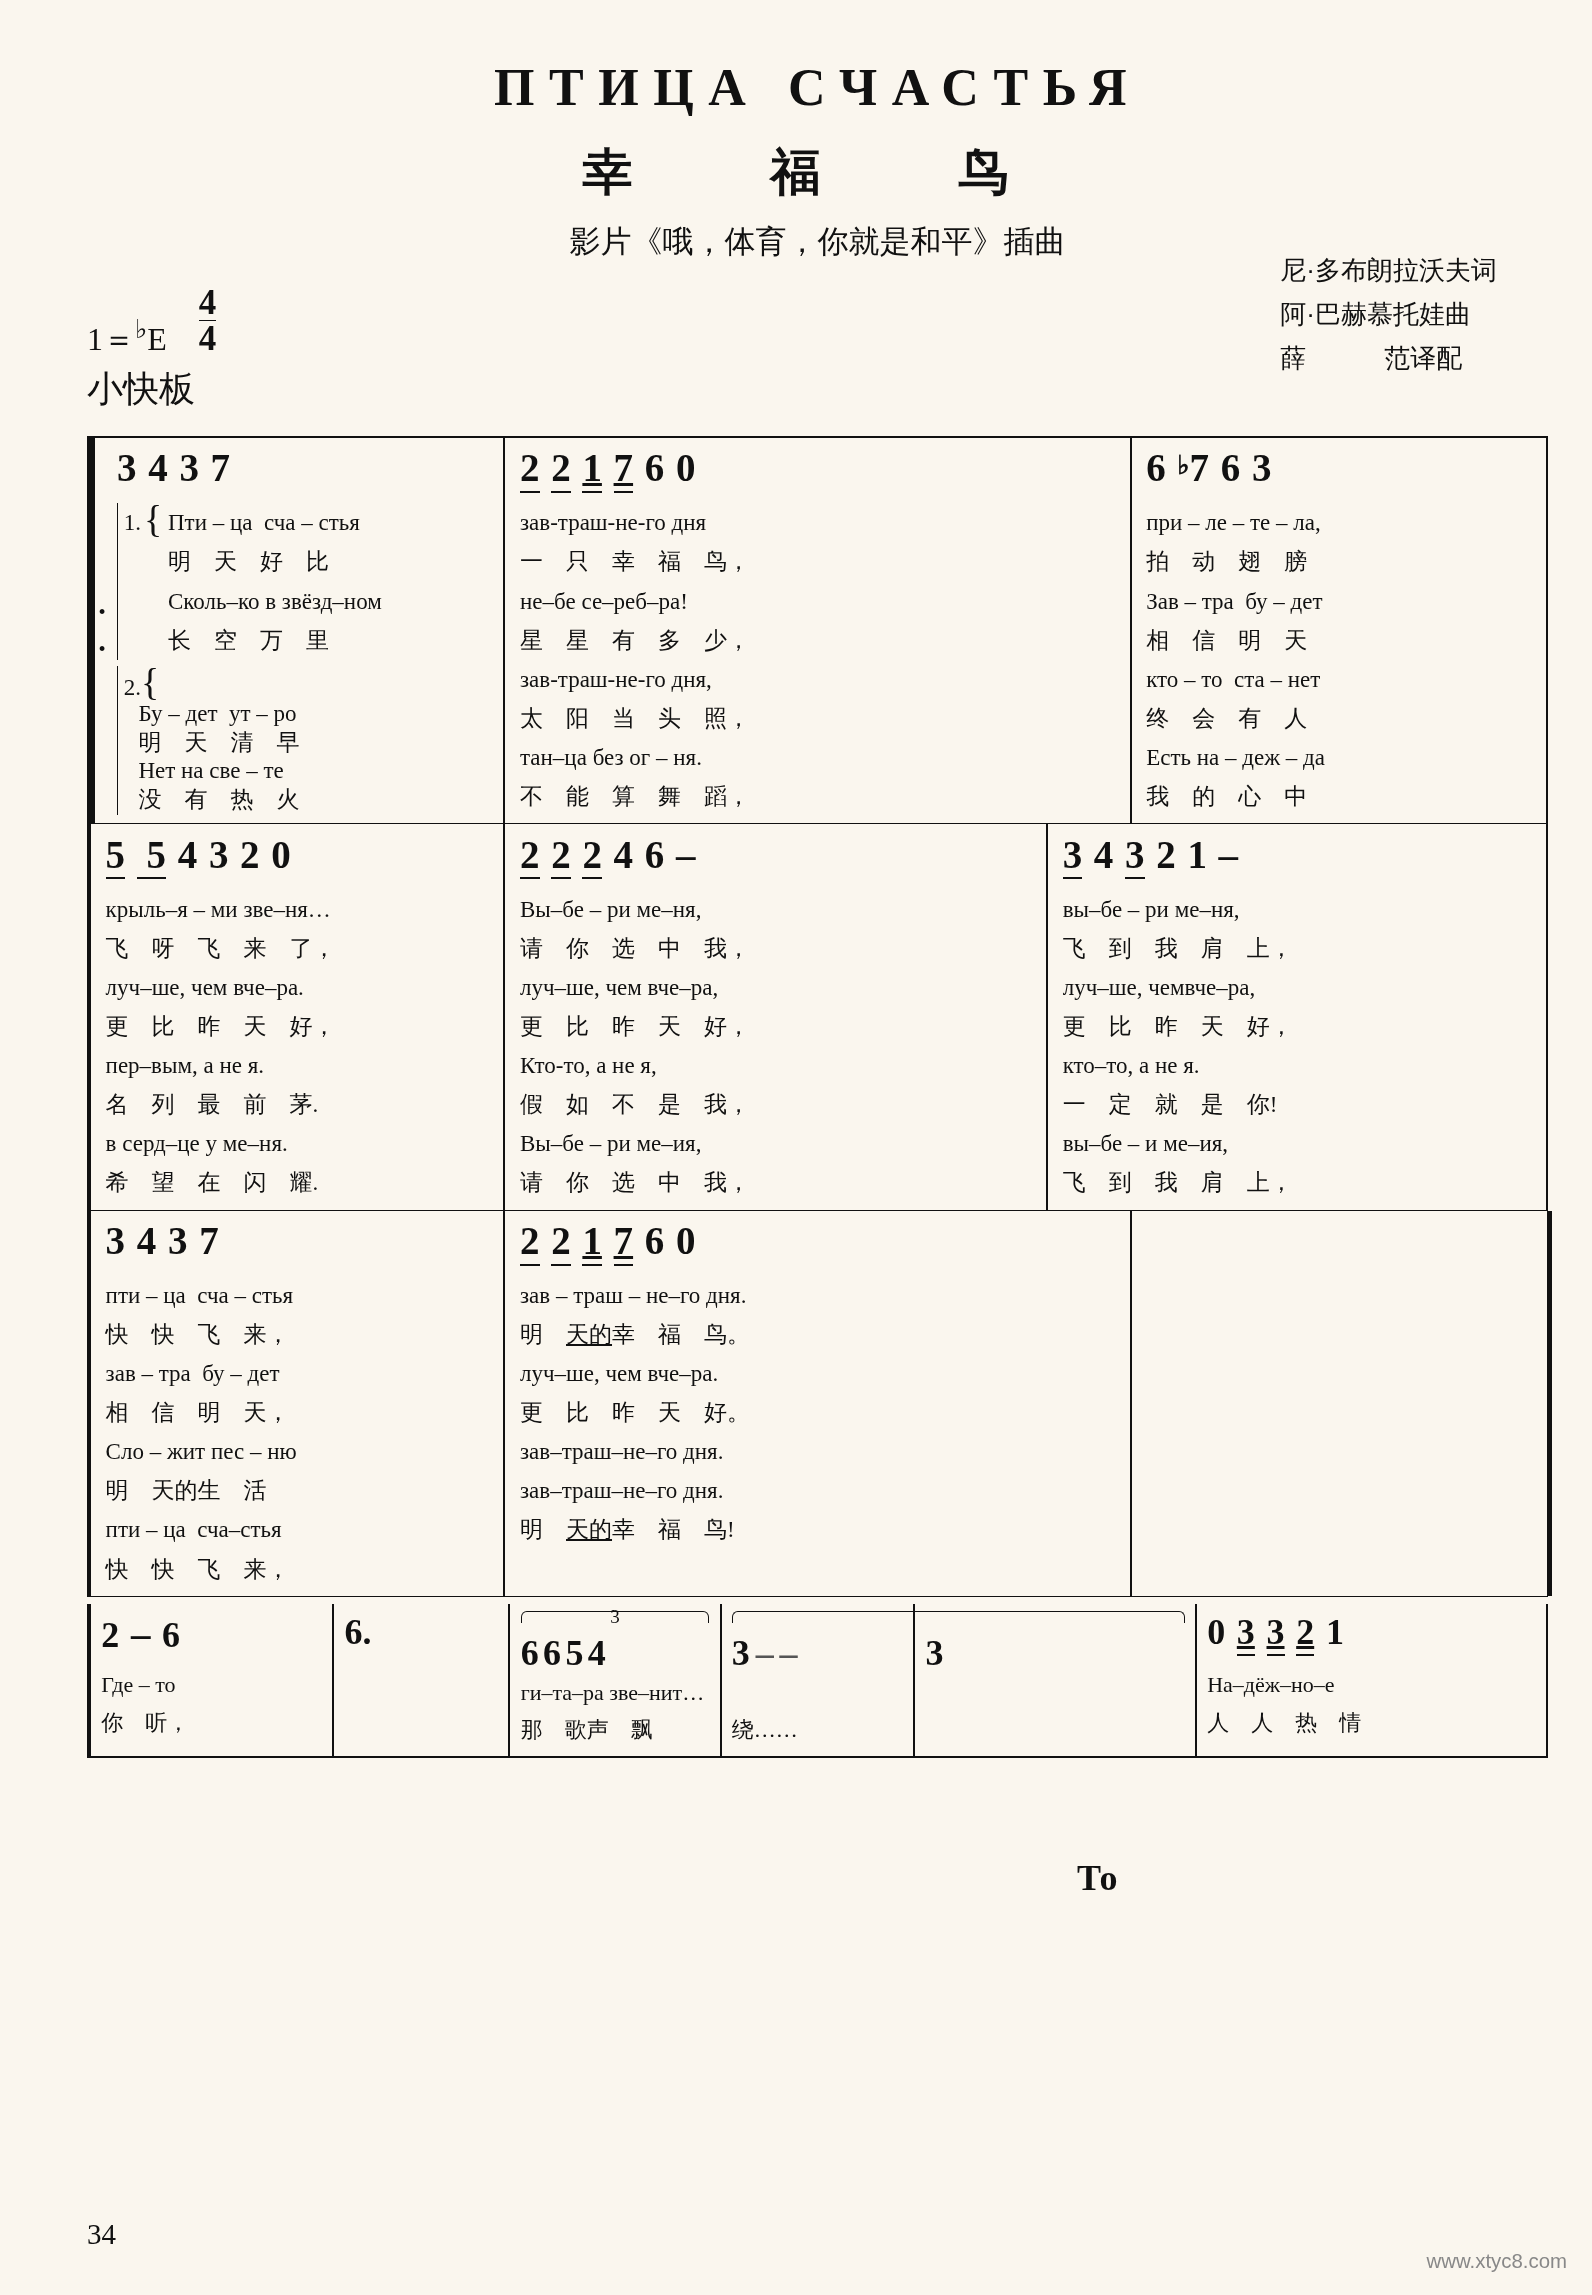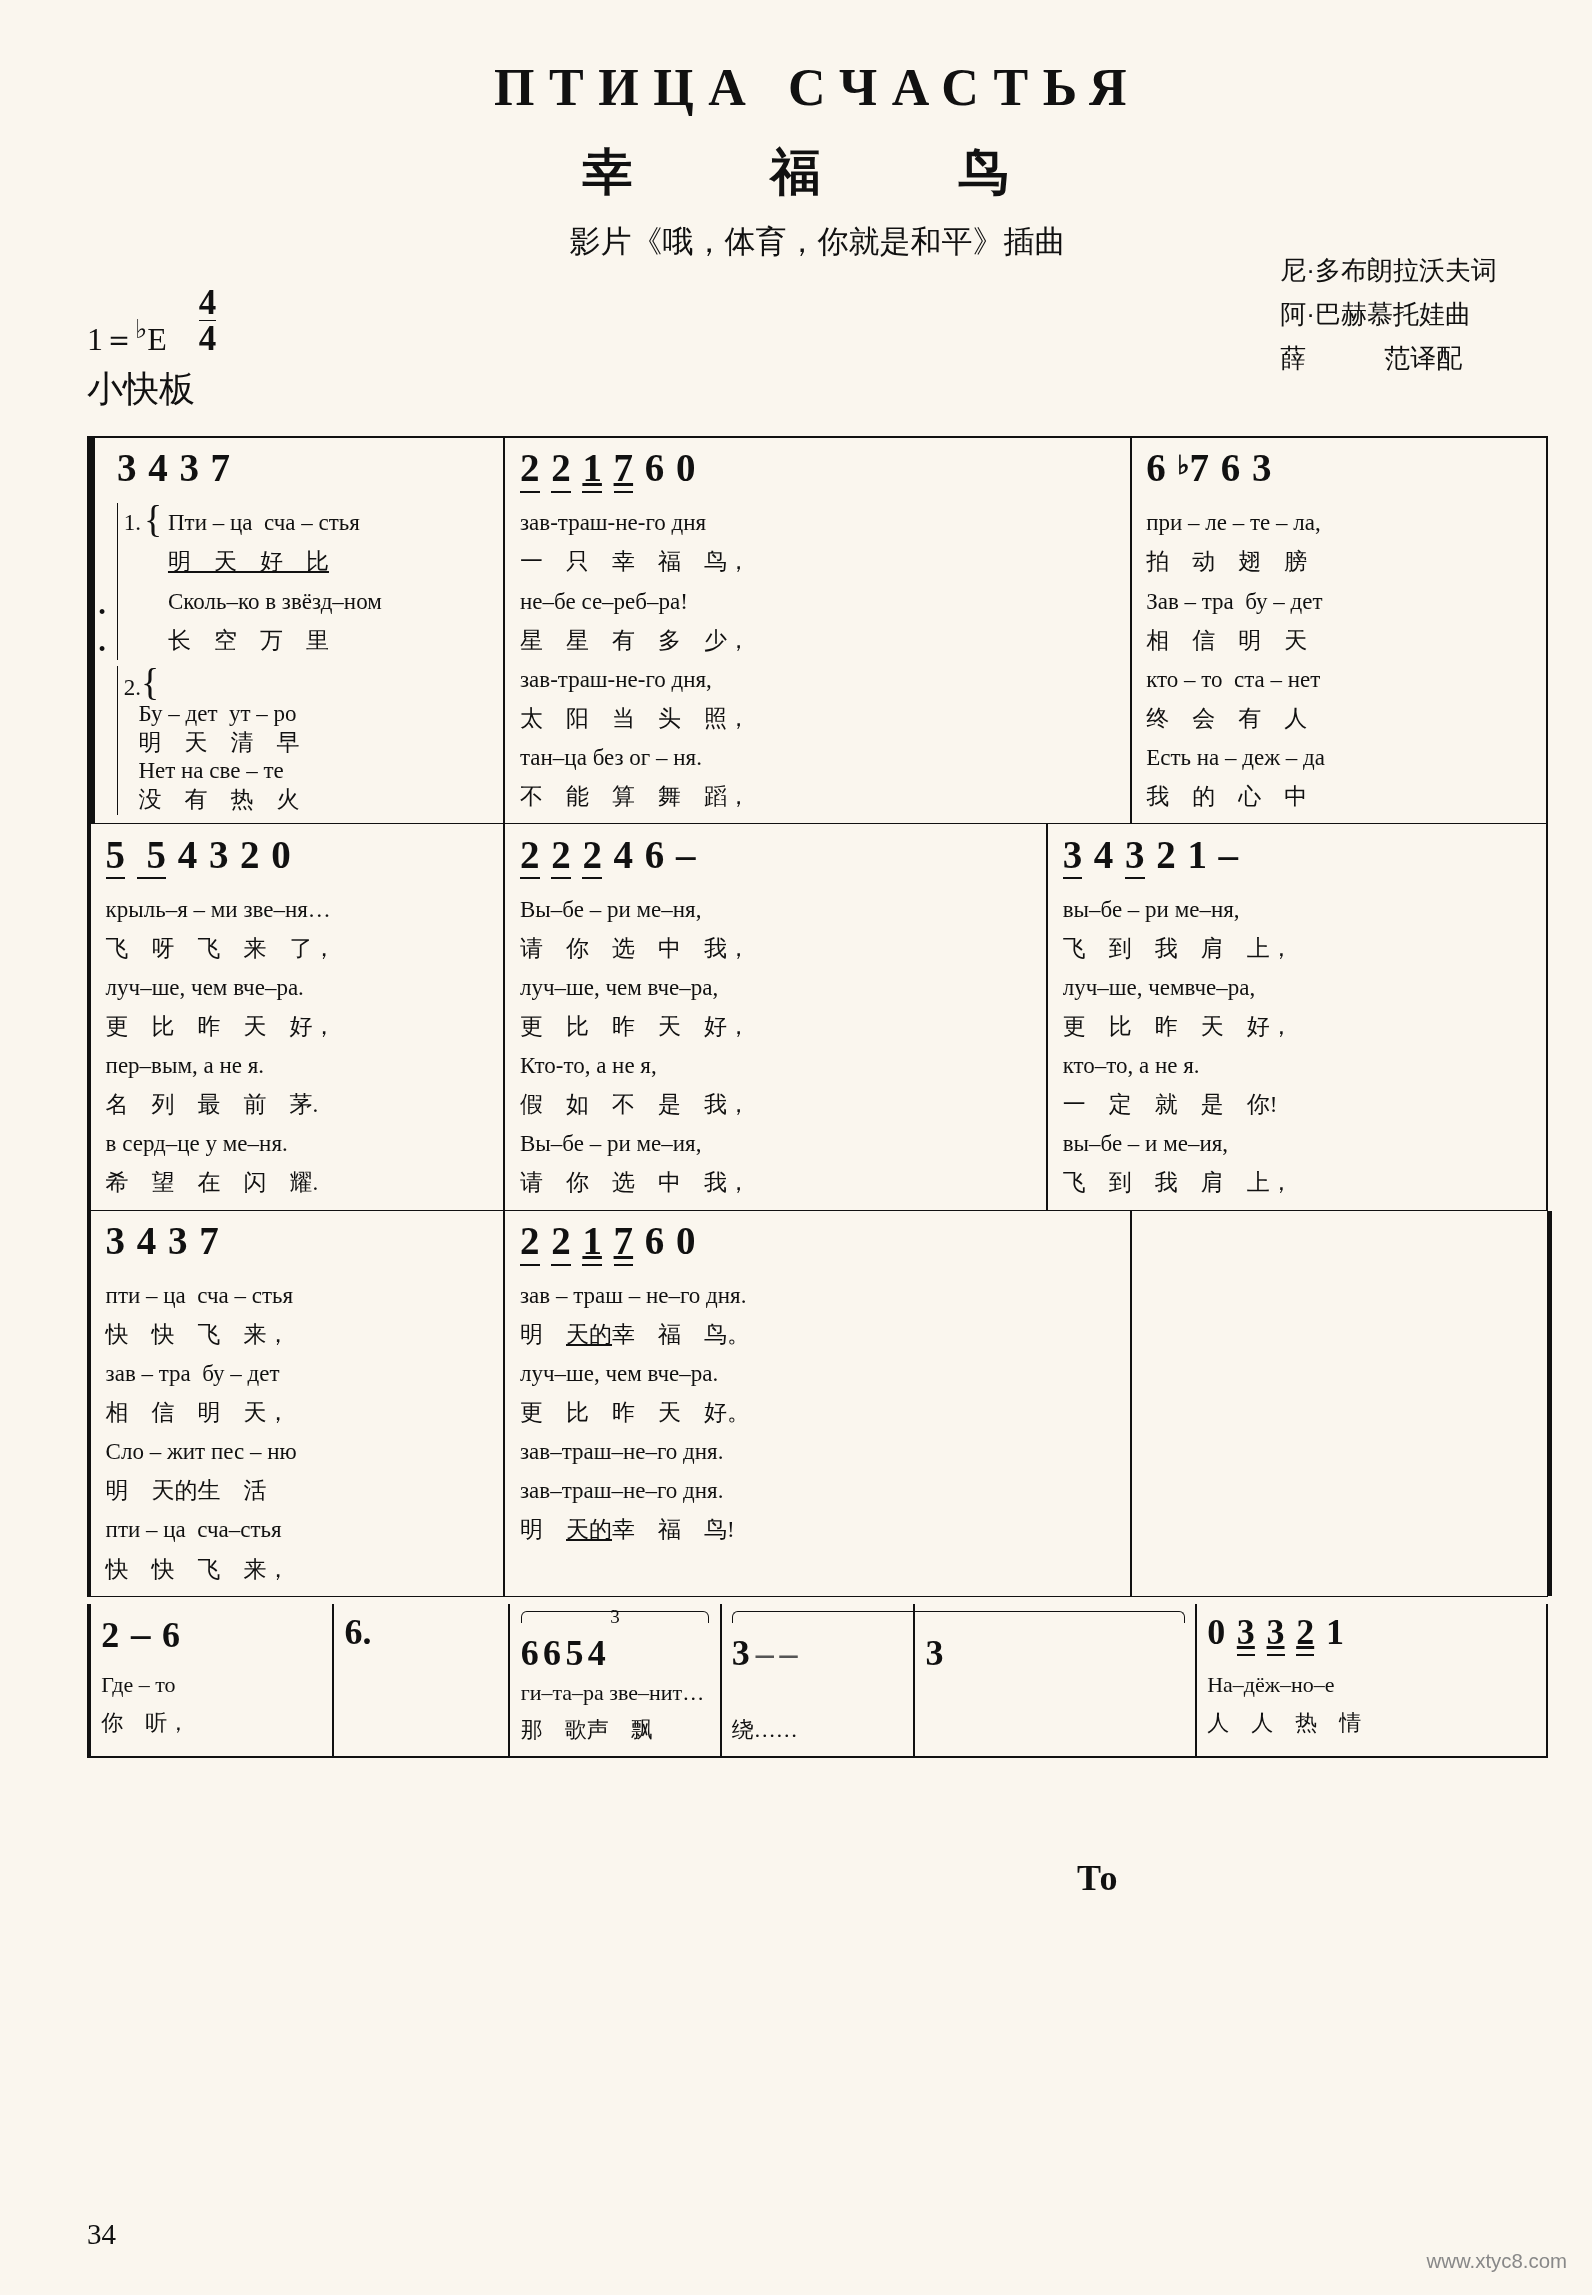--- a/index.html
+++ b/index.html
@@ -171,21 +171,21 @@
           <span class="n">4</span>
           <span class="n">3</span>
           <span class="n">7</span>
         </div>
         <div class="lyrics-section">
           <div style="font-size:23px; line-height:1.7; font-family:serif; display:flex; gap:2.9px; flex-wrap:wrap; border-left:1.5px solid #111; padding-left:5.8px;">
             <span>1.</span>
             <span style="font-size:38px; line-height:0.85; margin-right:2.9px;">{</span>
             <div>
               <div style="font-size:23px;">Пти – ца&nbsp;&nbsp;сча – стья</div>
-              <div style="font-size:23px;text-decoration:underline;">明　天　好　比</div>
+              <div style="font-size:23px;">明　天　好　比</div>
               <div style="font-size:23px;">Сколь–ко в звёзд–ном</div>
               <div style="font-size:23px;">长　空　万　里</div>
             </div>
           </div>
           <div style="margin-top:5.8px; border-left:1.5px solid #111; padding-left:5.8px; font-size:23px; font-family:serif;">
             <div>2.<span style="font-size:38px; line-height:0.85;">{</span></div>
             <div style="margin-left:14.6px;">Бу – дет&nbsp;&nbsp;ут – ро</div>
             <div style="margin-left:14.6px;">明　天　清　早</div>
             <div style="margin-left:14.6px;">Нет&nbsp;на&nbsp;све – те</div>
             <div style="margin-left:14.6px;">没　有　热　火</div>

